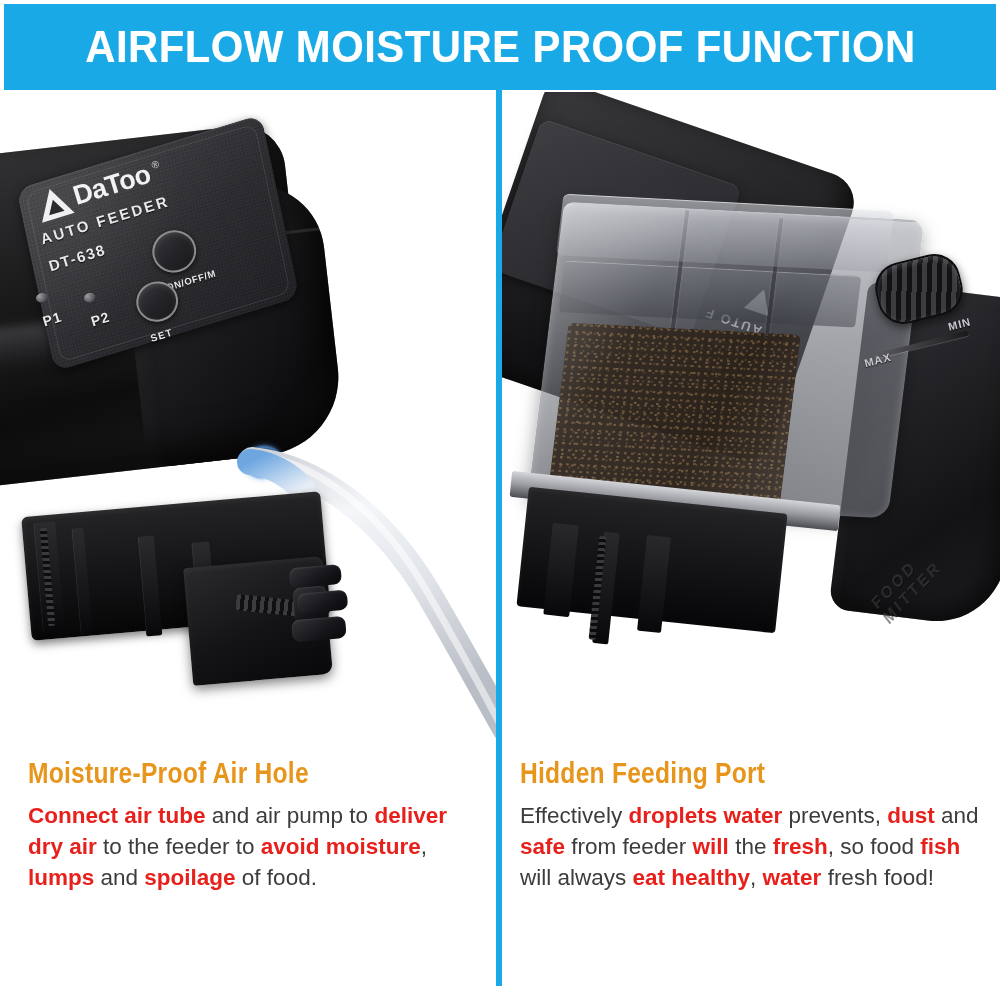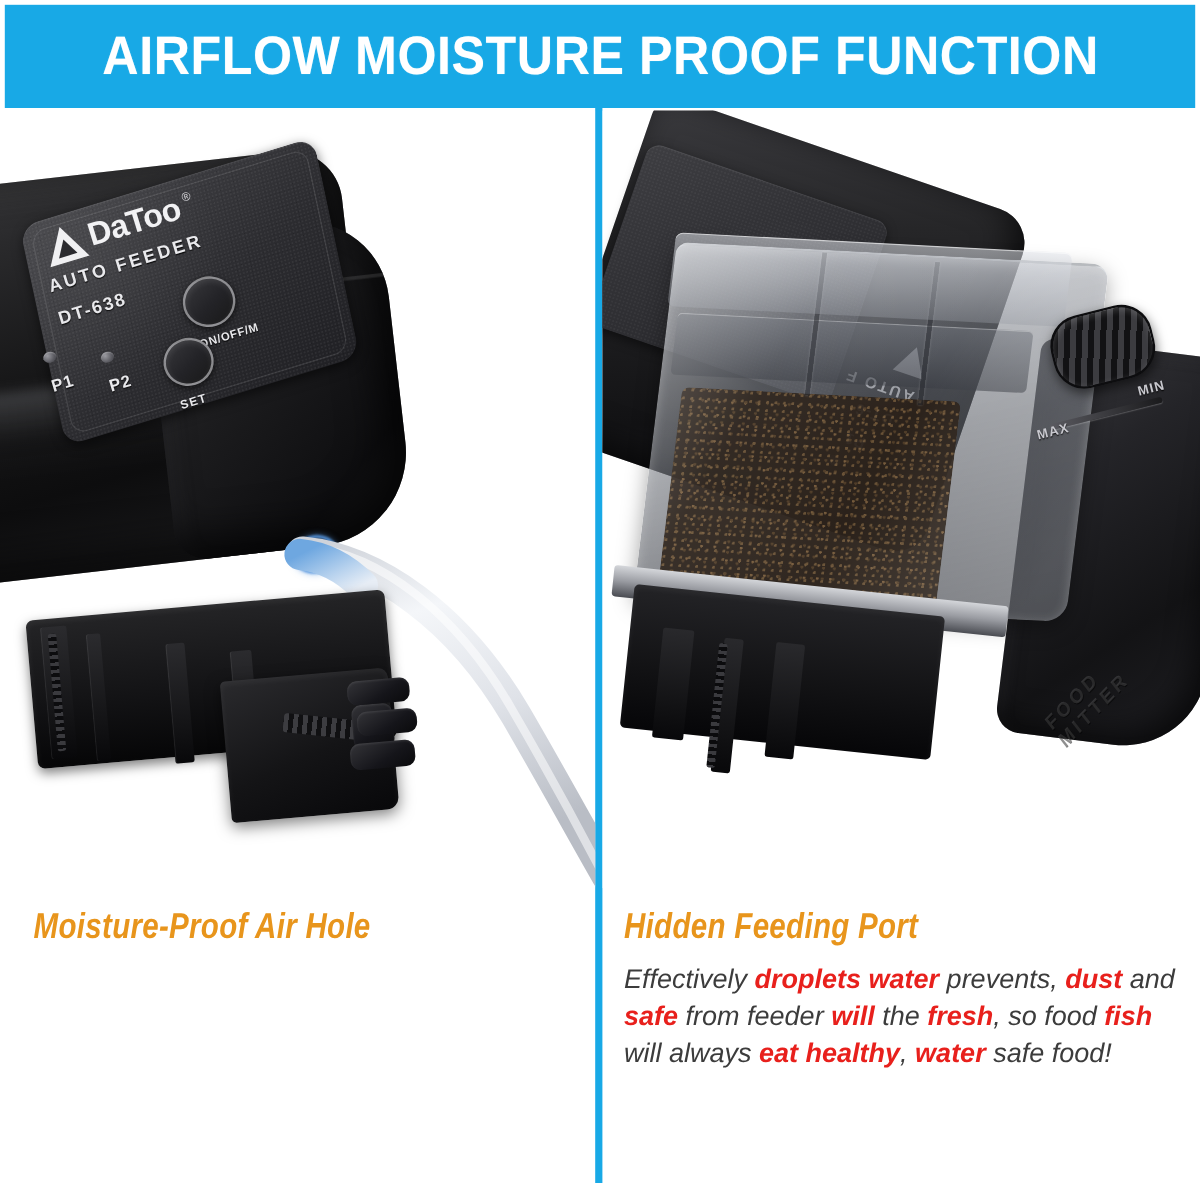--- a/index.html
+++ b/index.html
@@ -320,21 +320,21 @@
   .rf-1{ left:46px;  top:432px; width:26px; height:92px; transform:rotate(6deg); }
   .rf-2{ left:96px;  top:440px; width:16px; height:112px; transform:rotate(6deg); }
   .rf-3{ left:140px; top:444px; width:24px; height:96px; transform:rotate(6deg); }
   .rt-ratchet{
     position:absolute; left:92px; top:444px; width:7px; height:104px;
     background:repeating-linear-gradient(180deg,#3a3a3e 0 3px,#0b0b0d 3px 6px);
     transform:rotate(6deg); border-radius:2px;
   }
 
   
-  .caption{ position:absolute; top:756px;font-style:italic; }
+  .caption{ position:absolute; top:756px; }
   .cap-left { left:28px;  width:452px; }
   .cap-right{ left:520px; width:466px; }
 
   .cap-head{
     color:#E8951C; font-size:30px; font-weight:bold;
     transform:scaleX(0.82); transform-origin:left center;
     white-space:nowrap; letter-spacing:.3px;
     margin-bottom:10px;
   }
   .cap-body{ color:#3c3c3c; font-size:22.5px; line-height:31px; font-weight:normal; }
@@ -457,18 +457,19 @@
     <div class="rt-bracket"></div>
     <div class="rfin rf-1"></div>
     <div class="rfin rf-2"></div>
     <div class="rfin rf-3"></div>
     <div class="rt-ratchet"></div>
   </div>
 </div>
 
 <div class="caption cap-left">
   <div class="cap-head">Moisture-Proof Air Hole</div>
+  <div class="cap-body"><b>Connect air tube</b><span> and air pump to </span><b>deliver dry air</b><span> to the feeder to </span><b>avoid moisture</b><span>, </span><b>lumps</b><span> and </span><b>spoilage</b><span> of food.</span></div>
 </div>
 
 <div class="caption cap-right">
   <div class="cap-head">Hidden Feeding Port</div>
-  <div class="cap-body"><span>Effectively </span><b>droplets water</b><span> prevents, </span><b>dust</b><span> and </span><b>safe</b><span> from feeder </span><b>will</b><span> the </span><b>fresh</b><span>, so food </span><b>fish</b><span> will always </span><b>eat healthy</b><span>, </span><b>water</b><span> safe food!</span></div>
+  <div class="cap-body"><span>Effectively </span><b>droplets water</b><span> prevents, </span><b>dust</b><span> and </span><b>safe</b><span> from feeder </span><b>will</b><span> the </span><b>fresh</b><span>, so food </span><b>fish</b><span> will always </span><b>eat healthy</b><span>, </span><b>water</b><span> fresh food!</span></div>
 </div>
 
 </body></html>

